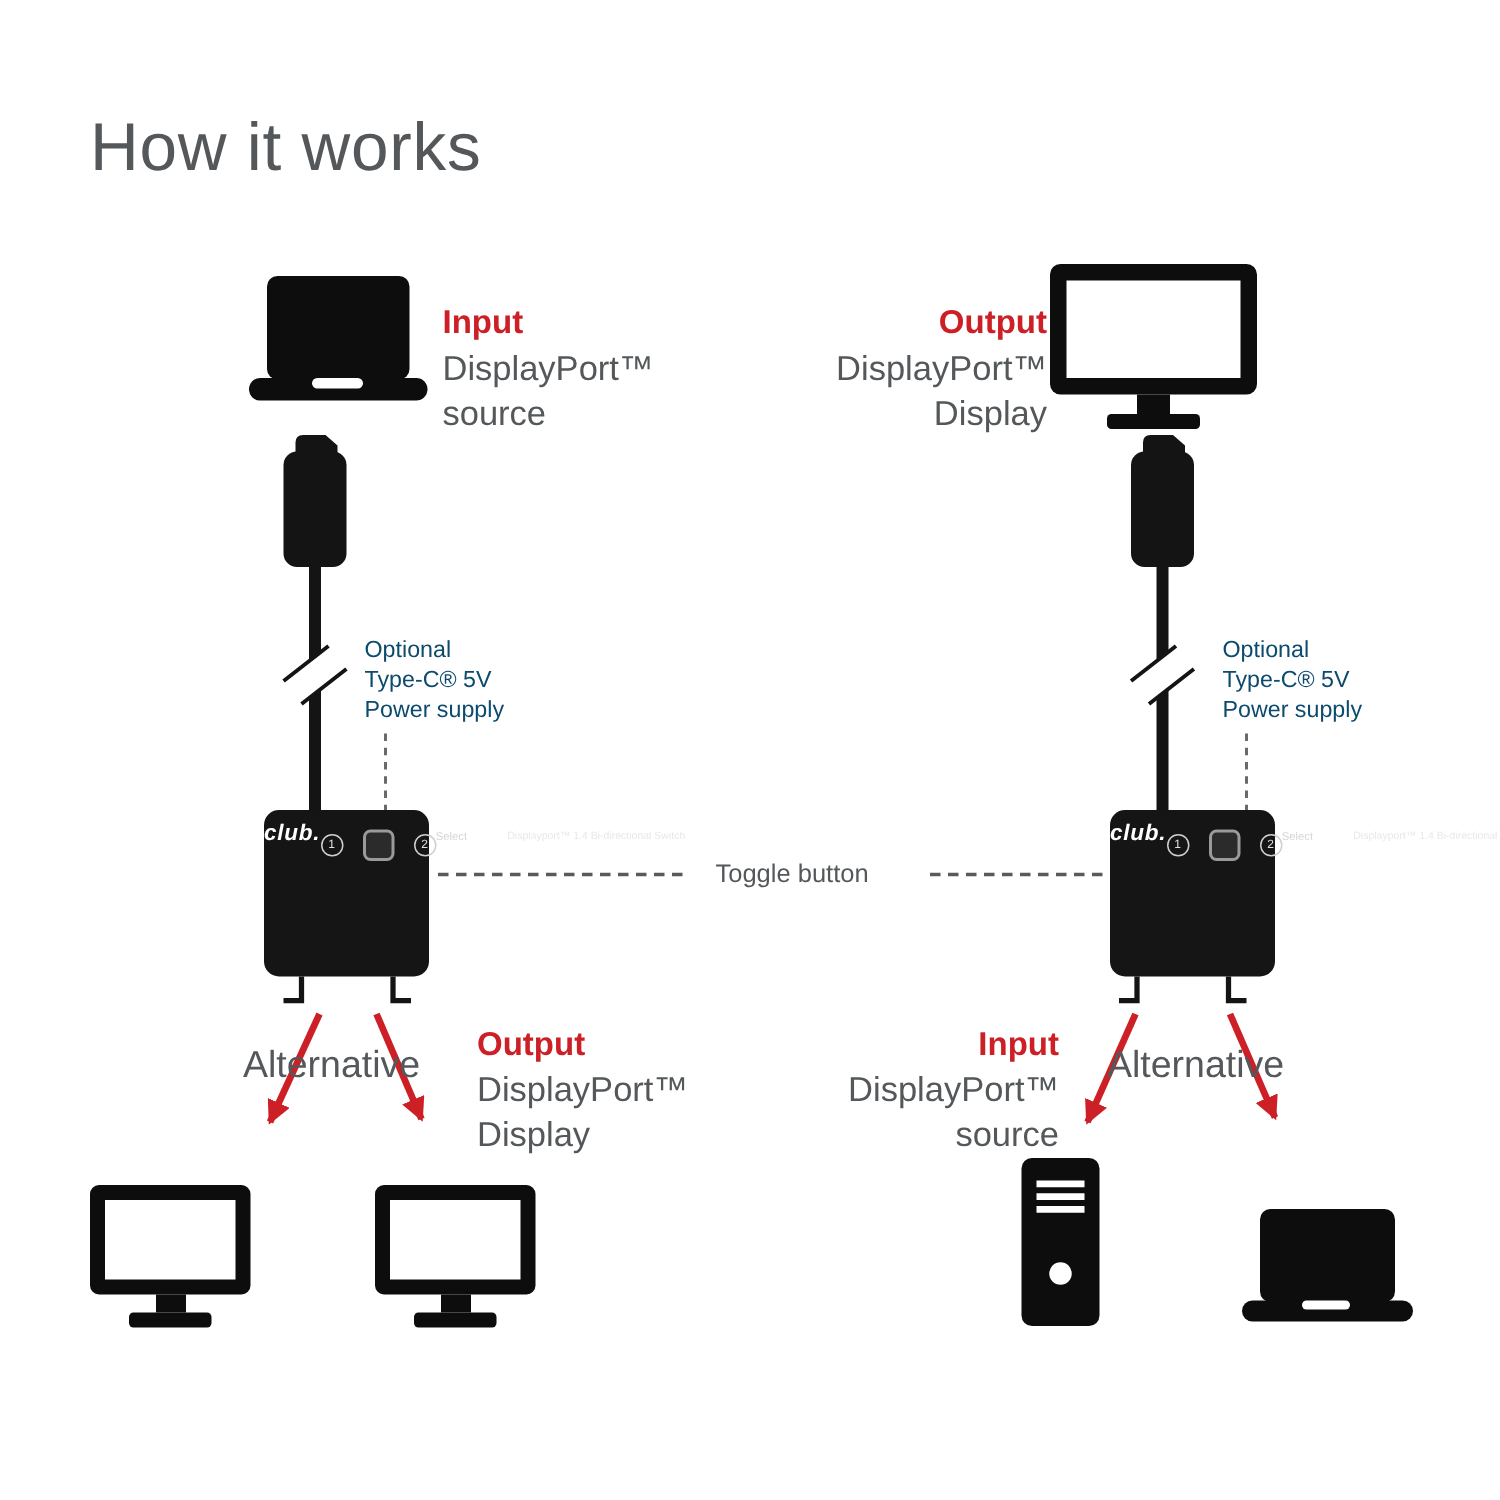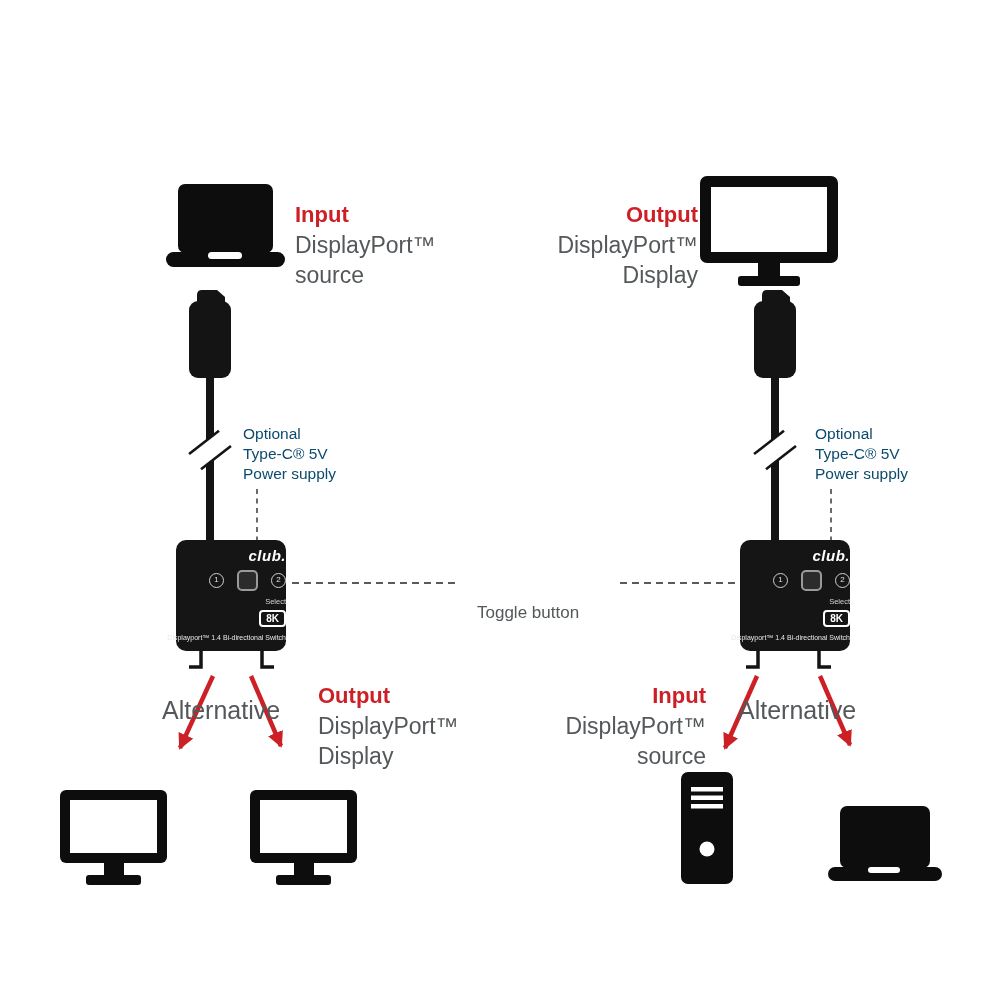--- a/index.html
+++ b/index.html
@@ -17,21 +17,21 @@
   .lbl { position:absolute; font-size:23px; color:#54585a; line-height:30px; white-space:nowrap; }
   .lbl .em { color:#cc2026; font-weight:bold; font-size:22px; line-height:30px; }
   .lbl.ralign { text-align:right; }
 
   .note { position:absolute; font-size:15.5px; color:#0c4a6e; line-height:20px; white-space:nowrap; }
   .alt  { position:absolute; font-size:25px; color:#54585a; white-space:nowrap; }
   .toggle-label { position:absolute; font-size:17px; color:#54585a; white-space:nowrap; }
 
   .device {
     position:absolute; width:110px; height:111px; background:#151515;
-    border-radius:10px; display:flex; flex-direction:column; align-items:flex-end;
+    border-radius:10px; display:flex; align-items:flex-start;
     color:#ffffff; box-sizing:border-box; padding-top:7px;
   }
   .device .brand { font-style:italic; font-weight:bold; font-size:15px; letter-spacing:0.5px; line-height:17px; }
   .device .ports { display:flex; align-items:center; gap:13px; margin-top:5px; height:22px; }
   .device .pnum {
     width:13px; height:13px; border:1px solid #cfcfcf; border-radius:50%;
     font-size:8px; line-height:1; display:flex; align-items:center; justify-content:center; color:#e0e0e0;
   }
   .device .tbtn {
     width:21px; height:21px; border:2.5px solid #9a9a9a; border-radius:5px;
@@ -42,20 +42,21 @@
     border:2px solid #ffffff; border-radius:4px; font-size:10px; font-weight:bold;
     padding:1px 5px; margin-top:4px; line-height:11px;
   }
   .device .model { font-size:7px; color:#e8e8e8; margin-top:7px; white-space:nowrap; }
 </style>
 </head>
 <body>
 
 <div class="canvas">
 
+  <div class="title">How it works</div>
 
   <svg class="art" width="1000" height="1000" viewBox="0 0 1000 1000">
     <defs>
       <marker id="ah" markerWidth="18" markerHeight="16" refX="14" refY="8" orient="auto" markerUnits="userSpaceOnUse">
         <path d="M0,0 L16,8 L0,16 Z" fill="#cc2026"></path>
       </marker>
     </defs>
 
     <g>
       <rect x="178" y="184" width="95" height="69" rx="7" fill="#0d0d0d"></rect>
@@ -164,21 +165,21 @@
     <div>Type-C® 5V</div>
     <div>Power supply</div>
   </div>
 
   <div class="note" style="left:815px; top:424px;">
     <div>Optional</div>
     <div>Type-C® 5V</div>
     <div>Power supply</div>
   </div>
 
-  <div class="toggle-label" style="left:477px; top:573px;margin-top:30px;">Toggle button</div>
+  <div class="toggle-label" style="left:477px; top:573px;">Toggle button</div>
 
   <div class="alt" style="left:162px; top:696px;">Alternative</div>
 
   <div class="lbl" style="left:318px; top:681px;">
     <div class="em">Output</div>
     <div>DisplayPort™</div>
     <div>Display</div>
   </div>
 
   <div class="lbl ralign" style="right:294px; top:681px;">

